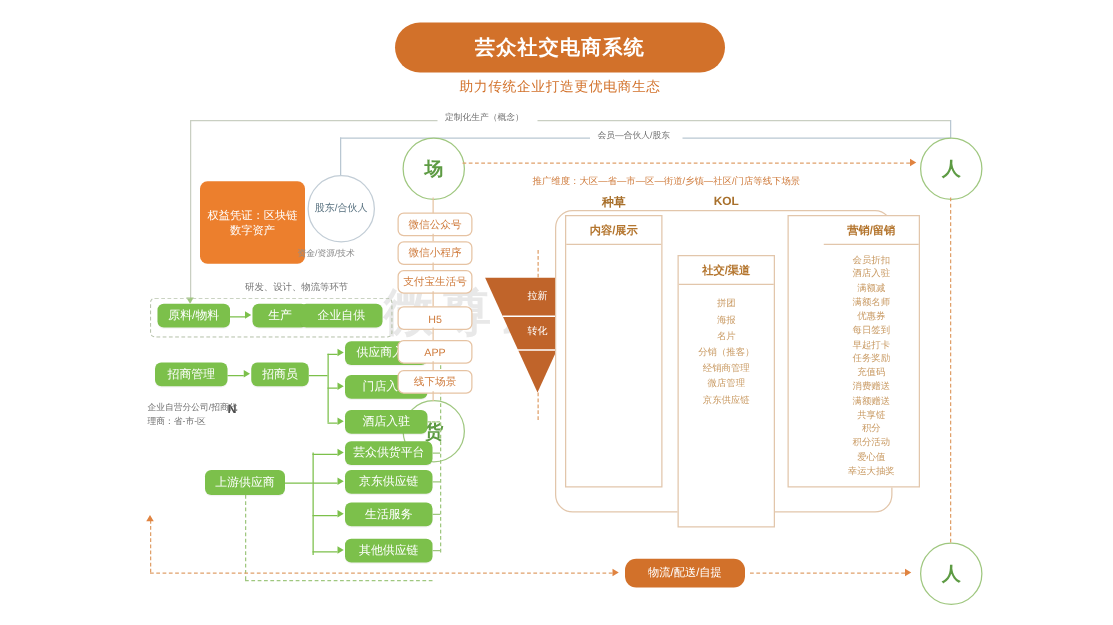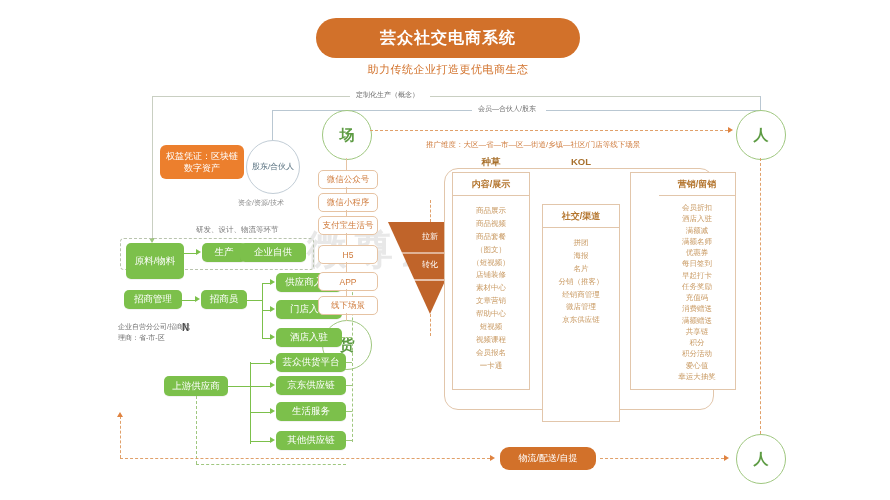--- a/index.html
+++ b/index.html
@@ -52,21 +52,21 @@
     color:#cf7b3c;font-size:8.5px;
     display:flex;align-items:center;justify-content:center;white-space:nowrap;
   }
   .opill{
     background:#d2712a;border-radius:9px;color:#fff;font-size:9px;
     display:flex;align-items:center;justify-content:center;white-space:nowrap;
   }
   .obox-orange{
     background:#ec7f2d;border-radius:6px;color:#fff;font-size:9px;
     display:flex;align-items:center;justify-content:center;text-align:center;
-    line-height:1.35;padding:0 4px;
+    line-height:1.35;padding:16px 4px;
   }
 
   
   .hline{height:0;border-top:1px solid #c9cfc2;}
   .vline{width:0;border-left:1px solid #c9cfc2;}
   .hline-b{height:0;border-top:1px solid #b9c7d2;}
   .vline-b{width:0;border-left:1px solid #b9c7d2;}
   .dash-o{border-top:1px dashed #e0a06a;height:0;}
   .dash-ov{border-left:1px dashed #e0a06a;width:0;}
   .dash-g{border-top:1px dashed #9fc77f;height:0;}
@@ -172,21 +172,21 @@
   </div>
 
   <div class="abs circ circ-green" style="left:736px;top:434px;width:48px;height:48px;">
     <span>人</span>
   </div>
 
   <div class="abs tiny" style="left:196px;top:225px;color:#777;">研发、设计、物流等环节</div>
 
   <div class="abs dash-wrap" style="left:120px;top:238px;width:192px;height:30px;"></div>
 
-  <div class="abs gbox" style="left:126px;top:243px;width:58px;height:36px;">原料/物料</div>
+  <div class="abs gbox" style="left:126px;top:243px;width:58px;height:19px;">原料/物料</div>
   <div class="abs gline" style="left:184px;top:252.5px;width:12px;"></div>
   <div class="abs arrow-r" style="left:196px;top:249px;"></div>
   <div class="abs gbox" style="left:202px;top:243px;width:44px;height:19px;">生产</div>
   <div class="abs gline" style="left:246px;top:252.5px;width:12px;"></div>
   <div class="abs arrow-r" style="left:258px;top:249px;"></div>
   <div class="abs gbox" style="left:240px;top:243px;width:66px;height:19px;">企业自供</div>
 
   <div class="abs gbox" style="left:124px;top:290px;width:58px;height:19px;">招商管理</div>
   <div class="abs gline" style="left:182px;top:299.5px;width:13px;"></div>
   <div class="abs arrow-r" style="left:195px;top:296px;"></div>
@@ -274,35 +274,20 @@
   <div class="abs arrow-r-o" style="left:728px;top:126.5px;"></div>
   <div class="abs tiny-o" style="left:426px;top:140px;">推广维度：大区—省—市—区—街道/乡镇—社区/门店等线下场景</div>
 
   <div class="abs col-title" style="left:450px;top:156px;width:82px;">种草</div>
   <div class="abs col-title" style="left:540px;top:156px;width:82px;">KOL</div>
 
   <div class="abs panel" style="left:444px;top:168px;width:268px;height:240px;"></div>
 
   <div class="abs col" style="left:452px;top:172px;width:76px;height:216px;">
     <div class="col-head">内容/展示</div>
-    <div class="col-items">
-      <div class="col-item">商品展示</div>
-      <div class="col-item">商品视频</div>
-      <div class="col-item">商品套餐</div>
-      <div class="col-item">（图文）</div>
-      <div class="col-item">（短视频）</div>
-      <div class="col-item">店铺装修</div>
-      <div class="col-item">素材中心</div>
-      <div class="col-item">文章营销</div>
-      <div class="col-item">帮助中心</div>
-      <div class="col-item">短视频</div>
-      <div class="col-item">视频课程</div>
-      <div class="col-item">会员报名</div>
-      <div class="col-item">一卡通</div>
-    </div>
   </div>
 
   <div class="abs col" style="left:542px;top:172px;width:76px;height:216px;margin-top:32px;">
     <div class="col-head">社交/渠道</div>
     <div class="col-items">
       <div class="col-item">拼团</div>
       <div class="col-item">海报</div>
       <div class="col-item">名片</div>
       <div class="col-item">分销（推客）</div>
       <div class="col-item">经销商管理</div>

